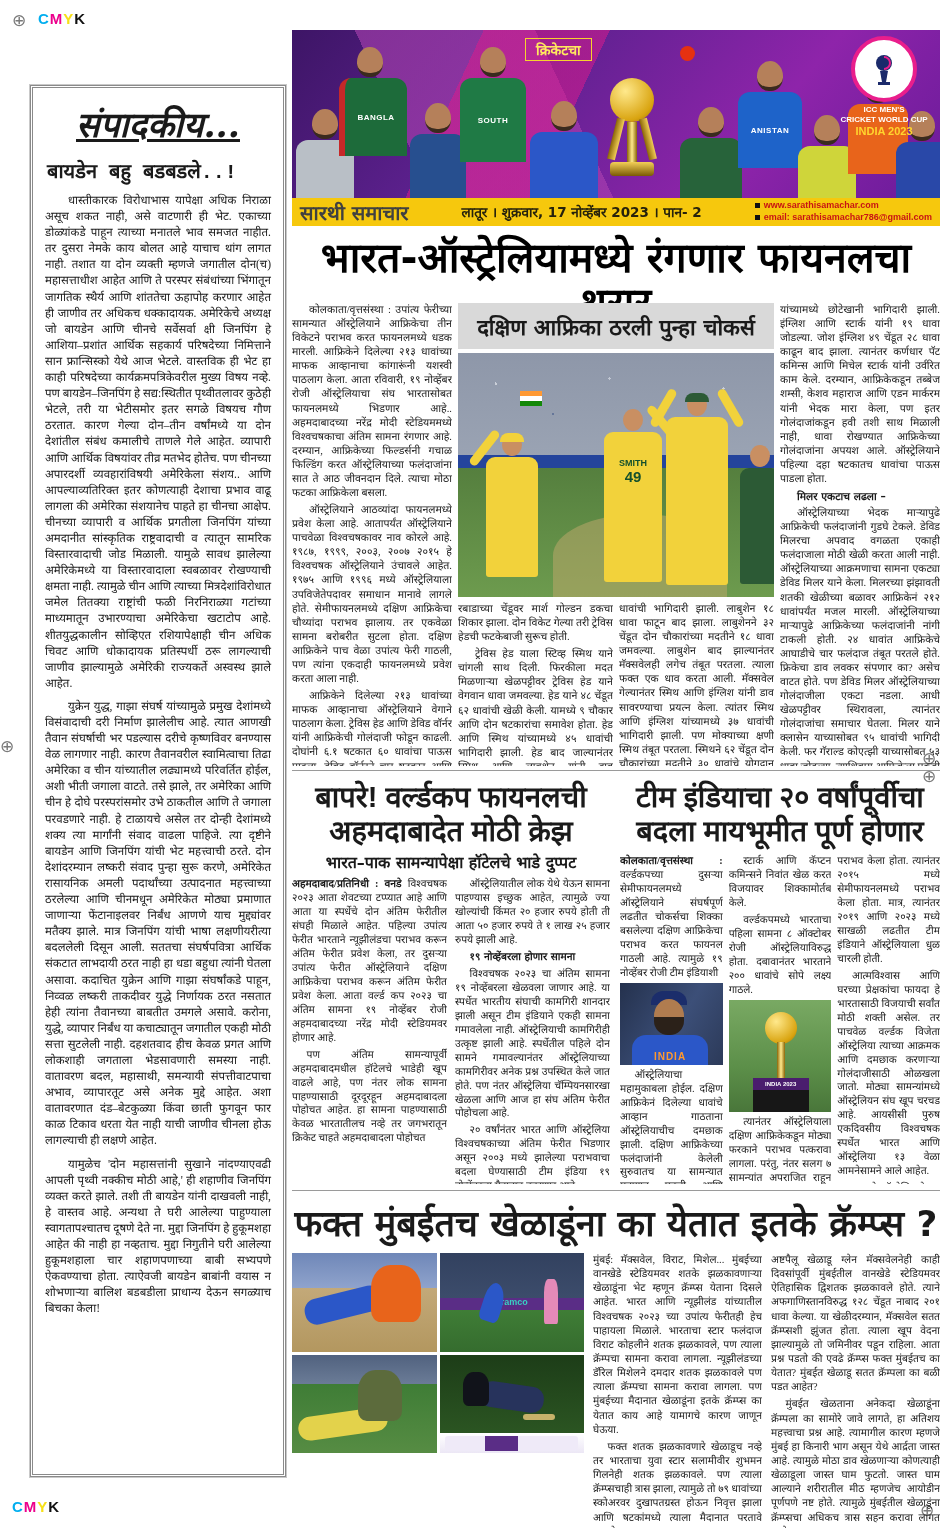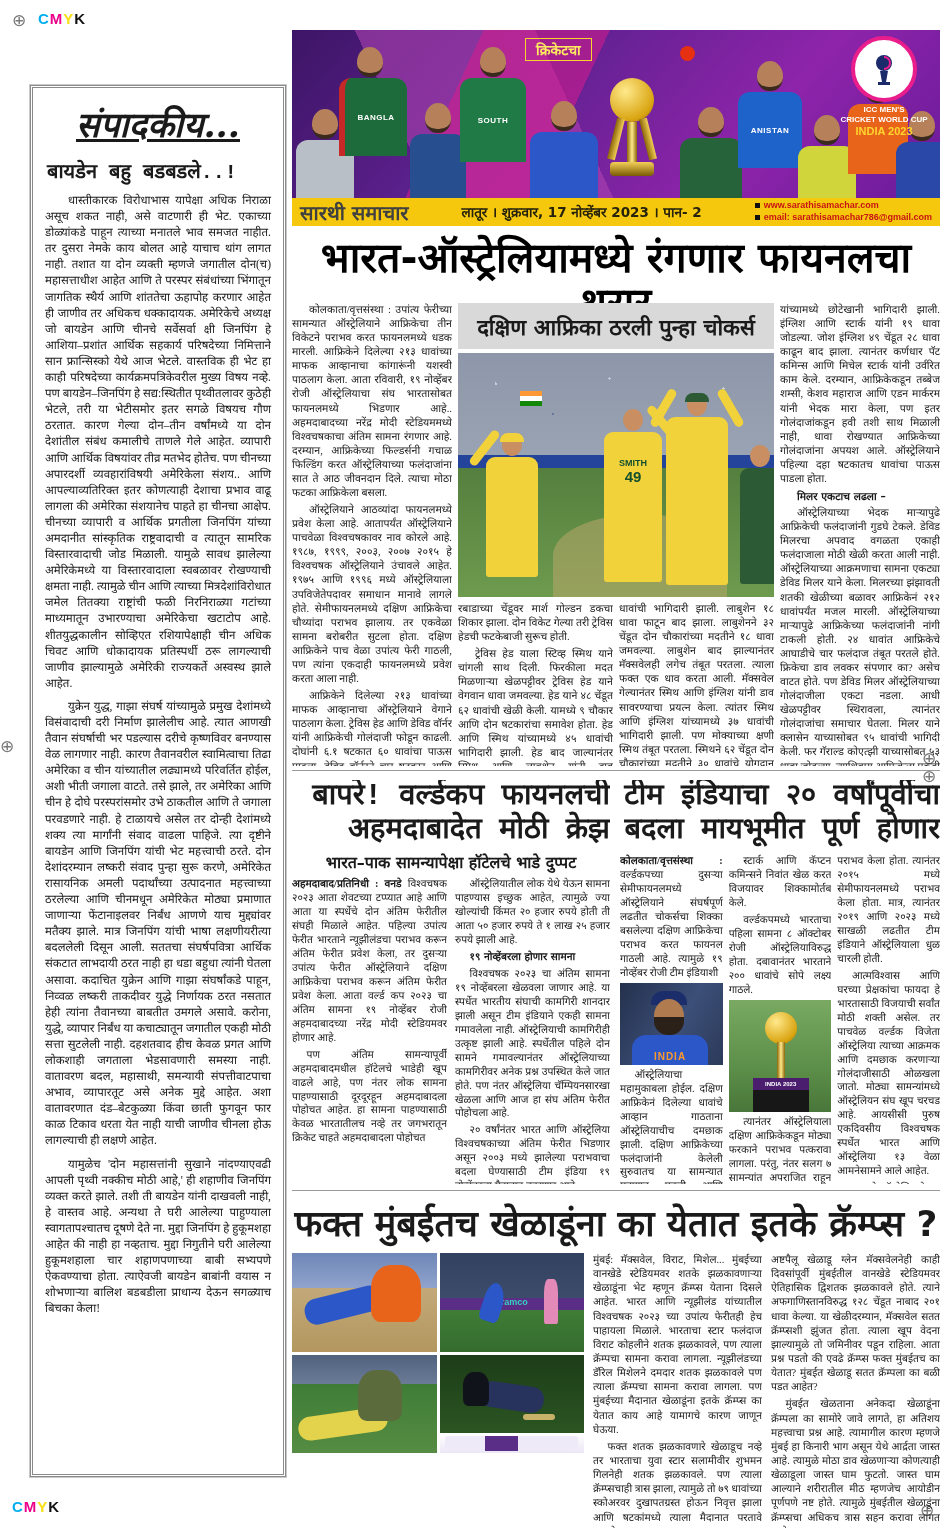--- a/index.html
+++ b/index.html
@@ -86,21 +86,21 @@
   .fig .arm{position:absolute;width:9px;height:42px;background:#f2d23b;border-radius:5px;top:-30px;}
   .caption-cols{display:flex;gap:6px;margin-top:5px;flex:1;overflow:hidden;}
   .caption-cols .c{width:155px;overflow:hidden;}
   .caption-cols p{font-size:10.6px;line-height:1.33;text-align:justify;margin:0 0 3px 0;}
   .inhead{font-family:"DejaVu Sans",sans-serif;font-weight:bold;text-indent:1.2em;}
   .rule{position:absolute;left:292px;width:648px;height:0;border-top:1.5px solid #9a9a9a;}
   
   .row2{position:absolute;left:292px;top:780px;width:648px;height:404px;display:flex;gap:10px;overflow:hidden;}
   .art{overflow:hidden;}
   .artL{width:318px;} .artR{width:320px;}
-  .h2line{font-family:Liberation Mono, monospace;font-weight:bold;font-size:29px;text-align:right;line-height:1.18;}
+  .h2line{font-family:Liberation Sans, sans-serif;font-weight:bold;font-size:29px;text-align:center;line-height:1.18;}
   .subhead2{font-family:"DejaVu Sans",sans-serif;font-weight:bold;font-size:16px;text-align:center;margin:3px 0 4px 0;}
   .cols2{display:flex;gap:8px;overflow:hidden;}
   .cols2 .c{width:155px;overflow:hidden;}
   .cols3{display:flex;gap:6px;margin-top:6px;overflow:hidden;}
   .cols3 .c{width:103px;overflow:hidden;}
   .row2 p{font-size:10.4px;line-height:1.34;text-align:justify;margin:0 0 3px 0;text-indent:1.4em;}
   .photo-rohit{position:relative;height:82px;margin:3px 0;overflow:hidden;
        background:linear-gradient(120deg,#24314d,#3c4f78 55%,#2c3a59);}
   .photo-rohit .head{position:absolute;left:34px;top:16px;width:30px;height:34px;border-radius:50%;background:#a9765046;
        background:#b07c4f;}

